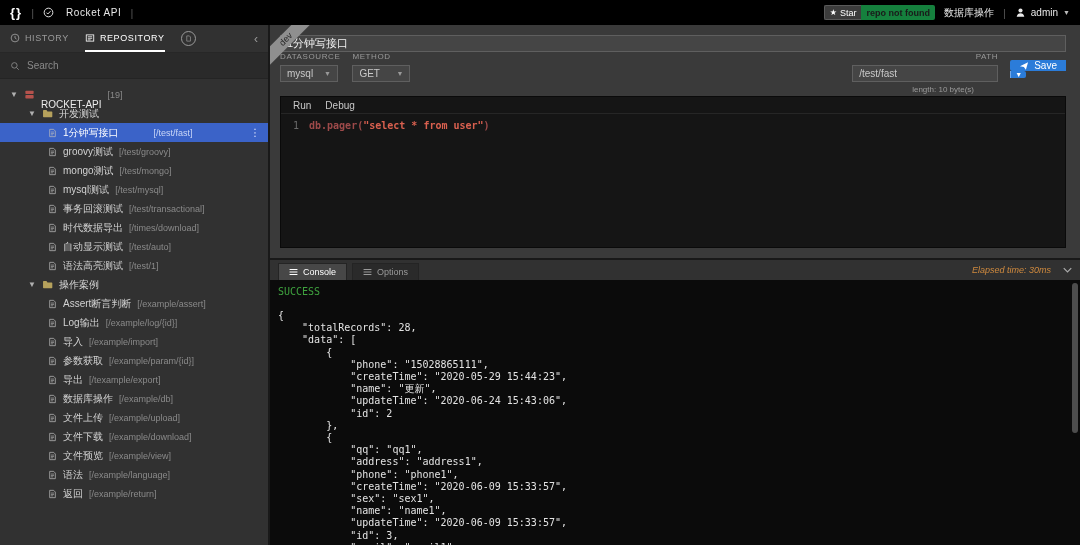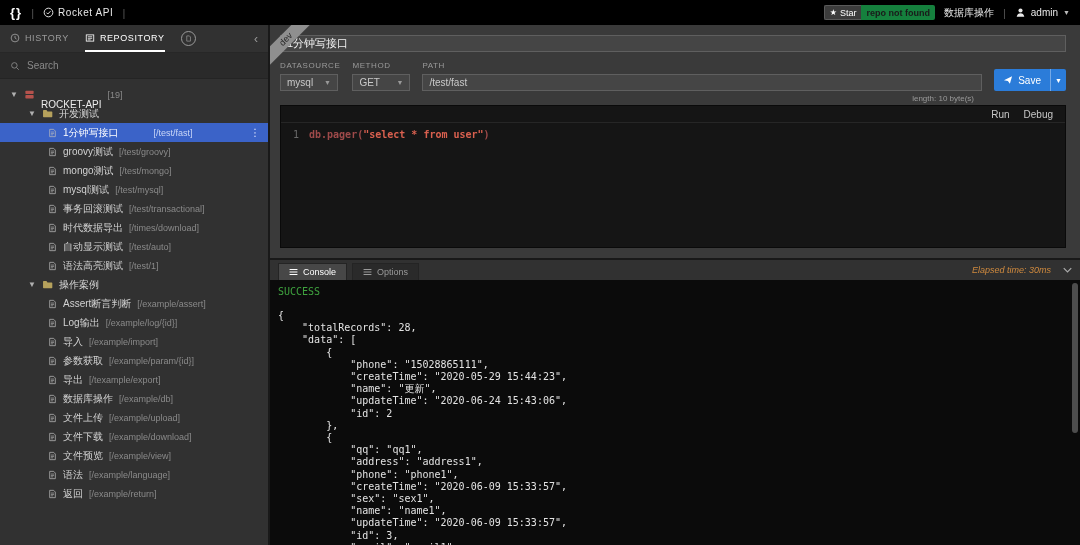--- a/index.html
+++ b/index.html
@@ -5,21 +5,21 @@
   * { margin:0; padding:0; box-sizing:border-box; }
   html,body { width:1080px; height:545px; overflow:hidden; }
   body { font-family:"Liberation Sans", sans-serif; background:#222; }
   .app { width:1080px; height:545px; display:flex; flex-direction:column; }
 
   
   .topbar { flex:0 0 25px; background:#000; display:flex; align-items:center; justify-content:space-between; padding:0 10px; color:#fff; }
   .tb-left, .tb-right { display:flex; align-items:center; gap:9px; }
   .logo { font-size:13px; font-weight:bold; letter-spacing:1px; }
   .sep { color:#555; font-size:11px; }
-  .brand-wrap { display:flex; align-items:center; gap:4px; }
+  .brand-wrap { display:flex; align-items:center; gap:12px; }
   .brand { font-size:10px; letter-spacing:.6px; color:#e8e8e8; }
   .gh-badge { display:flex; height:15px; font-size:9px; }
   .gh-star { background:#3c3c3c; border:1px solid #5a5a5a; border-right:none; border-radius:2px 0 0 2px; color:#fff; display:flex; align-items:center; gap:3px; padding:0 5px; }
   .gh-star .star-glyph { font-size:8px; }
   .gh-status { background:#15803d; color:#1a1a1a; border-radius:0 2px 2px 0; display:flex; align-items:center; padding:0 5px; font-weight:bold; }
   .help { font-size:10px; color:#e8e8e8; }
   .user-wrap { display:flex; align-items:center; gap:5px; font-size:10px; color:#e8e8e8; }
   .caret-txt { font-size:7px; color:#bbb; }
 
   
@@ -52,34 +52,34 @@
   .tree-item.selected .item-path { color:#c9d6f7;padding-left:29px; }
   .item-menu { display:none; margin-left:auto; margin-right:8px; color:#dfe6ff; font-size:10px; }
   .tree-item.selected .item-menu { display:block; }
   .icon { display:flex; align-items:center; }
 
   
   .main { flex:1; display:flex; flex-direction:column; min-width:0; }
   .workspace { flex:0 0 233px; background:#3a3a3a; padding:10px 14px 0 10px; position:relative; overflow:hidden; display:flex; flex-direction:column; }
   .ribbon { position:absolute; top:8px; left:-24px; width:80px; transform:rotate(-45deg); background:#8f8f8f; color:#262626; font-size:9px; line-height:13px; text-align:center; z-index:5; }
   .api-name-input { height:17px; background:#454545; border:1px solid #5f5f5f; color:#f0f0f0; font-size:11px; padding:0 6px; width:100%; outline:none; font-family:"Liberation Sans", sans-serif; }
-  .form-row { display:flex; align-items:flex-end; margin-top:9px; }
+  .form-row { display:flex; align-items:flex-end; }
   .field { display:flex; flex-direction:column; margin-right:12px; }
   .field-label { font-size:8px; letter-spacing:.6px; color:#9a9a9a; margin-bottom:4px; }
   .select-box, .text-input { height:17px; background:#454545; border:1px solid #5f5f5f; color:#c9c9c9; font-size:10px; display:flex; align-items:center; padding:0 6px; }
   .select-box { width:58px; justify-content:space-between; cursor:pointer; }
   .sel-caret { font-size:7px; color:#999; }
-  .field-path { flex:1; margin-right:12px; }
+  .field-path { flex:1; margin-right:12px;align-items:flex-end; }
   .text-input input { background:transparent; border:none; outline:none; color:#c9c9c9; font-size:10px; width:100%; font-family:"Liberation Sans", sans-serif; }
-  .save-btn { display:flex; height:22px; cursor:pointer; }
+  .save-btn { display:flex; height:22px; cursor:pointer;flex-direction:column; }
   .save-main { background:#2b7cd9; color:#fff; font-size:10px; display:flex; align-items:center; gap:5px; padding:0 9px; border-radius:2px 0 0 2px; }
   .save-caret { background:#2b7cd9; border-left:1px solid rgba(255,255,255,.35); width:16px; display:flex; align-items:center; justify-content:center; color:#fff; font-size:7px; border-radius:0 2px 2px 0; }
   .length-hint { text-align:right; font-size:8px; color:#9a9a9a; margin:3px 92px 2px 0; }
   .editor { flex:1; background:#151515; border:1px solid #0a0a0a; margin-bottom:10px; display:flex; flex-direction:column; }
-  .editor-toolbar { height:17px; display:flex; justify-content:flex-end; align-items:center; gap:14px; padding:0 12px; border-bottom:1px solid #262626; }
+  .editor-toolbar { height:17px; display:flex; justify-content:flex-start; align-items:center; gap:14px; padding:0 12px; border-bottom:1px solid #262626; }
   .editor-btn { color:#c8c8c8; font-size:10px; cursor:pointer; }
   .code-area { flex:1; padding-top:5px; font-family:"DejaVu Sans Mono", monospace; font-size:10px; }
   .code-line { display:flex; line-height:14px; }
   .gutter { width:28px; text-align:right; padding-right:10px; color:#6a6a6a; }
   .code { font-weight:bold; }
   .tok-call { color:#9e4a4a; }
   .tok-str { color:#d9604f; }
   .tok-plain { color:#9e4a4a; }
 
   

